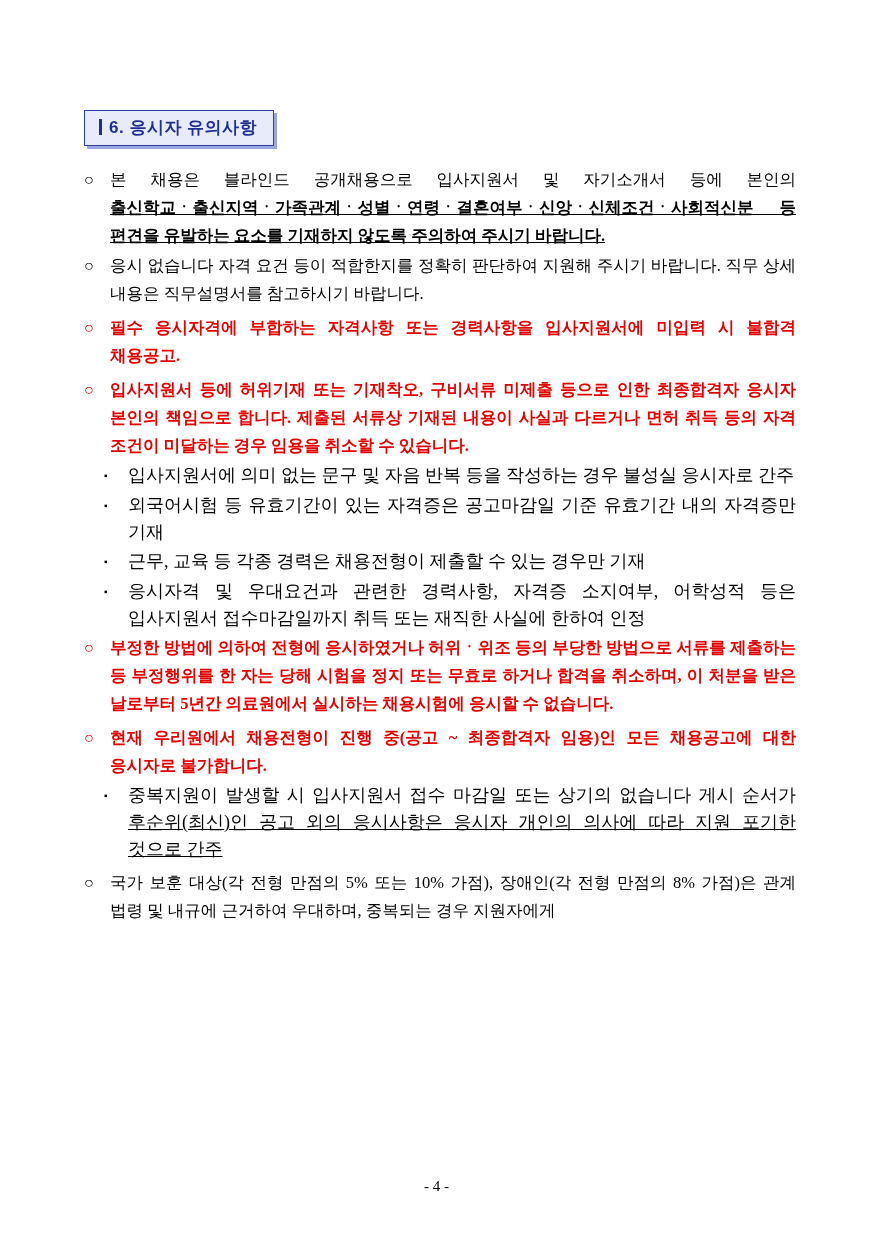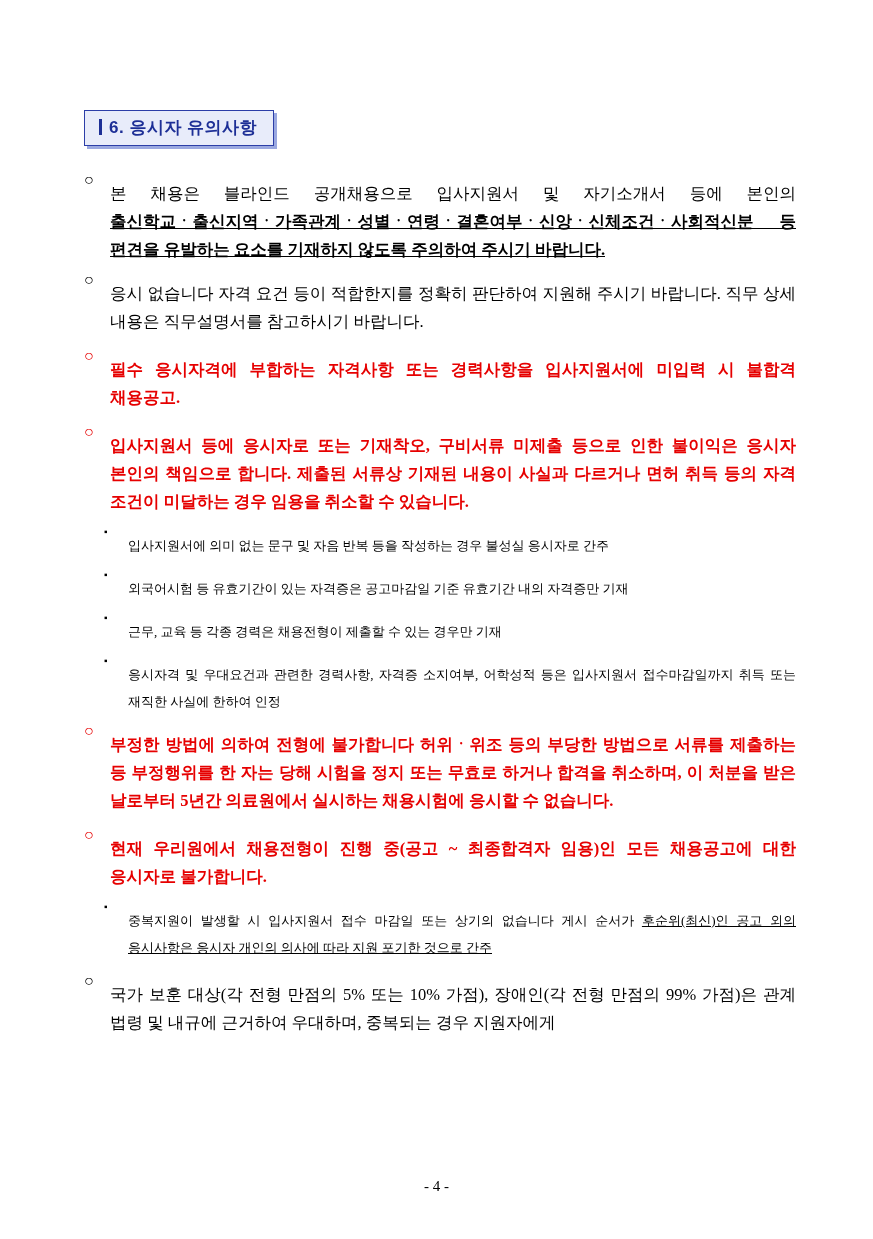--- a/index.html
+++ b/index.html
@@ -72,24 +72,23 @@
     text-align: left;
     padding-left: 20px;
   }
   .body-text {
     flex: 1 1 auto;
     font-size: 16.5px;
     line-height: 28px;
     text-align: justify;
     text-justify: inter-word;
     word-break: keep-all;
-    margin-top: 14px;
   }
   .lvl2 .body-text {
-    font-size: 13px;
+    font-size: 18px;
     line-height: 27px;
   }
   .black { color: #000000; }
   .red { color: #e60000; font-weight: bold; }
   .bold-underline {
     font-weight: bold;
     text-decoration: underline;
   }
   .underline { text-decoration: underline; }
   .block-gap { margin-top: 6px; }
@@ -124,21 +123,21 @@
       <div class="body-text black">응시 없습니다 자격 요건 등이 적합한지를 정확히 판단하여 지원해 주시기 바랍니다. 직무 상세 내용은 직무설명서를 참고하시기 바랍니다.</div>
     </div>
 
     <div class="item block-gap">
       <div class="marker-circle red">○</div>
       <div class="body-text red">필수 응시자격에 부합하는 자격사항 또는 경력사항을 입사지원서에 미입력 시 불합격 채용공고.</div>
     </div>
 
     <div class="item block-gap">
       <div class="marker-circle red">○</div>
-      <div class="body-text red">입사지원서 등에 응시자로 또는 기재착오, 구비서류 미제출 등으로 인한 불이익은 응시자 본인의 책임으로 합니다. 제출된 서류상 기재된 내용이 사실과 다르거나 면허 취득 등의 자격 조건이 미달하는 경우 임용을 취소할 수 있습니다.</div>
+      <div class="body-text red">입사지원서 등에 허위기재 또는 기재착오, 구비서류 미제출 등으로 인한 최종합격자 응시자 본인의 책임으로 합니다. 제출된 서류상 기재된 내용이 사실과 다르거나 면허 취득 등의 자격 조건이 미달하는 경우 임용을 취소할 수 있습니다.</div>
     </div>
 
     <div class="item lvl2">
       <div class="marker-square">▪</div>
       <div class="body-text black">입사지원서에 의미 없는 문구 및 자음 반복 등을 작성하는 경우 불성실 응시자로 간주</div>
     </div>
 
     <div class="item lvl2">
       <div class="marker-square">▪</div>
       <div class="body-text black">외국어시험 등 유효기간이 있는 자격증은 공고마감일 기준 유효기간 내의 자격증만 기재</div>
@@ -149,36 +148,36 @@
       <div class="body-text black">근무, 교육 등 각종 경력은 채용전형이 제출할 수 있는 경우만 기재</div>
     </div>
 
     <div class="item lvl2">
       <div class="marker-square">▪</div>
       <div class="body-text black">응시자격 및 우대요건과 관련한 경력사항, 자격증 소지여부, 어학성적 등은 입사지원서 접수마감일까지 취득 또는 재직한 사실에 한하여 인정</div>
     </div>
 
     <div class="item">
       <div class="marker-circle red">○</div>
-      <div class="body-text red">부정한 방법에 의하여 전형에 불가합니다 허위ㆍ위조 등의 부당한 방법으로 서류를 제출하는 등 부정행위를 한 자는 당해 시험을 정지 또는 무효로 하거나 합격을 취소하며, 이 처분을 받은 날로부터 5년간 의료원에서 실시하는 채용시험에 응시할 수 없습니다.</div>
+      <div class="body-text red">부정한 방법에 의하여 전형에 응시하였거나 허위ㆍ위조 등의 부당한 방법으로 서류를 제출하는 등 부정행위를 한 자는 당해 시험을 정지 또는 무효로 하거나 합격을 취소하며, 이 처분을 받은 날로부터 5년간 의료원에서 실시하는 채용시험에 응시할 수 없습니다.</div>
     </div>
 
     <div class="item block-gap">
       <div class="marker-circle red">○</div>
       <div class="body-text red">현재 우리원에서 채용전형이 진행 중(공고 ~ 최종합격자 임용)인 모든 채용공고에 대한 응시자로 불가합니다.</div>
     </div>
 
     <div class="item lvl2">
       <div class="marker-square">▪</div>
       <div class="body-text black"><span>중복지원이 발생할 시 입사지원서 접수 마감일 또는 상기의 없습니다 게시 순서가 </span><span class="underline">후순위(최신)인 공고 외의 응시사항은 응시자 개인의 의사에 따라 지원 포기한 것으로 간주</span></div>
     </div>
 
     <div class="item block-gap">
       <div class="marker-circle">○</div>
-      <div class="body-text black">국가 보훈 대상(각 전형 만점의 5% 또는 10% 가점), 장애인(각 전형 만점의 99% 가점)은 관계 법령 및 내규에 근거하여 우대하며, 중복되는 경우 지원자에게</div>
+      <div class="body-text black">국가 보훈 대상(각 전형 만점의 5% 또는 10% 가점), 장애인(각 전형 만점의 8% 가점)은 관계 법령 및 내규에 근거하여 우대하며, 중복되는 경우 지원자에게</div>
     </div>
 
   </div>
 
   <div class="footer">
     <span>- 4 -</span>
   </div>
 
 </div>
 

